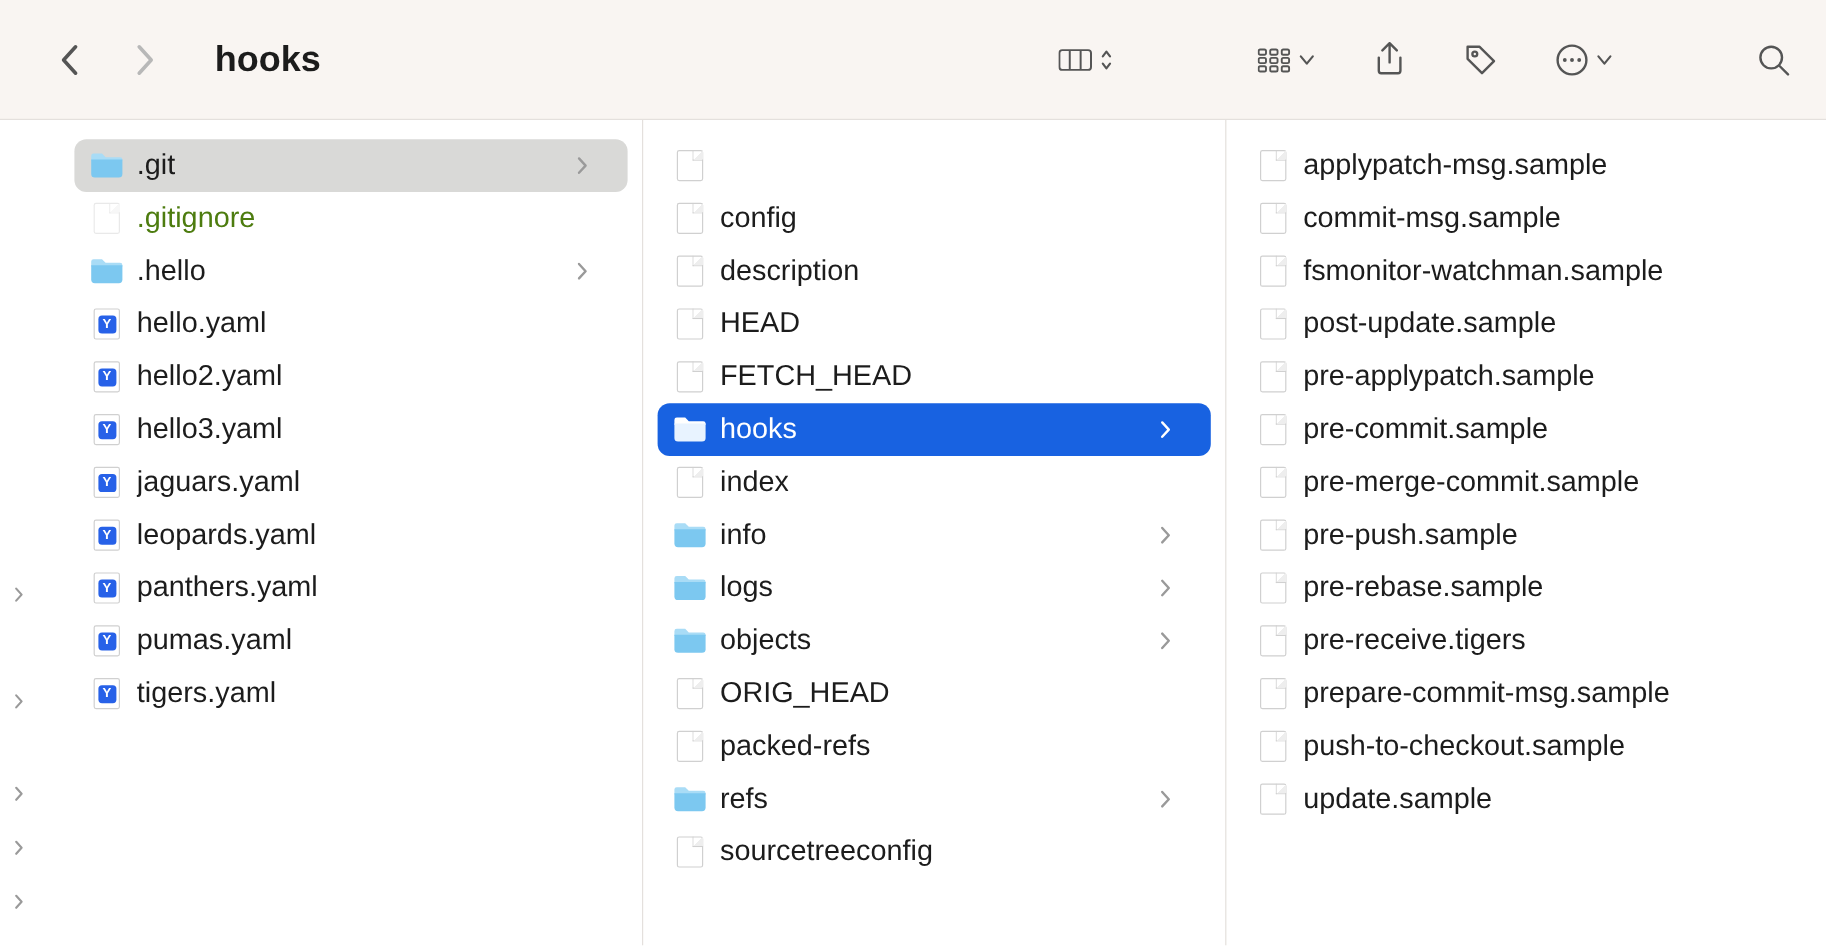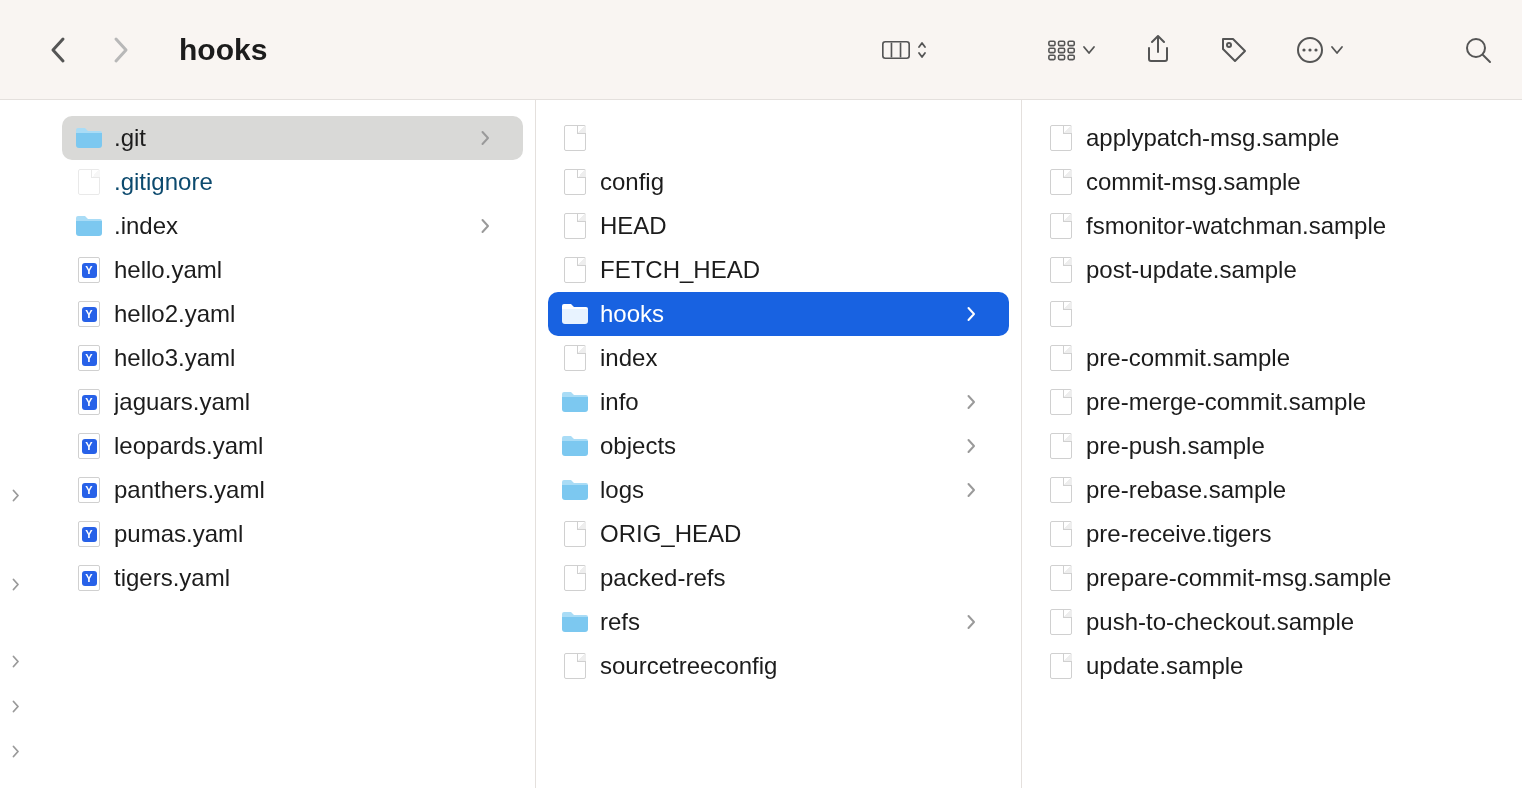--- a/index.html
+++ b/index.html
@@ -87,21 +87,21 @@
       cursor: pointer;
     }
     .item.selected-parent {
       background: #d9d9d7;
     }
     .item.selected-active {
       background: #1862e1;
       color: #fff;
     }
     .item.selected-active .arrow svg { stroke: #fff; }
-    .item.dim .label { color: #0c4a6e; }
+    .item.dim .label { color: #4d7c0f; }
     .item.dim .file-icon { opacity: 0.45; }
     .icon-slot {
       width: 30px;
       height: 30px;
       margin-right: 10px;
       display: flex;
       align-items: center;
       justify-content: center;
       flex-shrink: 0;
     }
@@ -292,21 +292,21 @@
         <div class="label">.gitignore</div>
         <div class="item-spacer"></div>
       </div>
       <div class="item">
         <div class="icon-slot folder-icon">
           <svg width="28" height="22" viewBox="0 0 28 22">
     <path d="M1 3 a2 2 0 0 1 2 -2 h7 l3 3 h12 a2 2 0 0 1 2 2 v1 H1 z" fill="#a9dcf6"></path>
     <path d="M1 6 h26 v12 a3 3 0 0 1 -3 3 H4 a3 3 0 0 1 -3 -3 z" fill="#7cc8f0"></path>
   </svg>
         </div>
-        <div class="label">.index</div>
+        <div class="label">.hello</div>
         <div class="item-spacer"></div>
         <div class="arrow">
           <svg width="9" height="16" viewBox="0 0 9 16">
             <path d="M1.5 2 L7 8 L1.5 14" fill="none" stroke="#9a9a9a" stroke-width="2" stroke-linecap="round" stroke-linejoin="round"></path>
           </svg>
         </div>
       </div>
       <div class="item">
         <div class="icon-slot">
           <div class="yaml-icon">
@@ -385,20 +385,27 @@
         <div class="icon-slot">
           <div class="file-icon"></div>
         </div>
         <div class="item-spacer"></div>
       </div>
       <div class="item">
         <div class="icon-slot">
           <div class="file-icon"></div>
         </div>
         <div class="label">config</div>
+        <div class="item-spacer"></div>
+      </div>
+      <div class="item">
+        <div class="icon-slot">
+          <div class="file-icon"></div>
+        </div>
+        <div class="label">description</div>
         <div class="item-spacer"></div>
       </div>
       <div class="item">
         <div class="icon-slot">
           <div class="file-icon"></div>
         </div>
         <div class="label">HEAD</div>
         <div class="item-spacer"></div>
       </div>
       <div class="item">
@@ -445,36 +452,36 @@
           </svg>
         </div>
       </div>
       <div class="item">
         <div class="icon-slot folder-icon">
           <svg width="28" height="22" viewBox="0 0 28 22">
     <path d="M1 3 a2 2 0 0 1 2 -2 h7 l3 3 h12 a2 2 0 0 1 2 2 v1 H1 z" fill="#a9dcf6"></path>
     <path d="M1 6 h26 v12 a3 3 0 0 1 -3 3 H4 a3 3 0 0 1 -3 -3 z" fill="#7cc8f0"></path>
   </svg>
         </div>
-        <div class="label">objects</div>
+        <div class="label">logs</div>
         <div class="item-spacer"></div>
         <div class="arrow">
           <svg width="9" height="16" viewBox="0 0 9 16">
             <path d="M1.5 2 L7 8 L1.5 14" fill="none" stroke="#9a9a9a" stroke-width="2" stroke-linecap="round" stroke-linejoin="round"></path>
           </svg>
         </div>
       </div>
       <div class="item">
         <div class="icon-slot folder-icon">
           <svg width="28" height="22" viewBox="0 0 28 22">
     <path d="M1 3 a2 2 0 0 1 2 -2 h7 l3 3 h12 a2 2 0 0 1 2 2 v1 H1 z" fill="#a9dcf6"></path>
     <path d="M1 6 h26 v12 a3 3 0 0 1 -3 3 H4 a3 3 0 0 1 -3 -3 z" fill="#7cc8f0"></path>
   </svg>
         </div>
-        <div class="label">logs</div>
+        <div class="label">objects</div>
         <div class="item-spacer"></div>
         <div class="arrow">
           <svg width="9" height="16" viewBox="0 0 9 16">
             <path d="M1.5 2 L7 8 L1.5 14" fill="none" stroke="#9a9a9a" stroke-width="2" stroke-linecap="round" stroke-linejoin="round"></path>
           </svg>
         </div>
       </div>
       <div class="item">
         <div class="icon-slot">
           <div class="file-icon"></div>
@@ -538,20 +545,21 @@
         <div class="icon-slot">
           <div class="file-icon"></div>
         </div>
         <div class="label">post-update.sample</div>
         <div class="item-spacer"></div>
       </div>
       <div class="item">
         <div class="icon-slot">
           <div class="file-icon"></div>
         </div>
+        <div class="label">pre-applypatch.sample</div>
         <div class="item-spacer"></div>
       </div>
       <div class="item">
         <div class="icon-slot">
           <div class="file-icon"></div>
         </div>
         <div class="label">pre-commit.sample</div>
         <div class="item-spacer"></div>
       </div>
       <div class="item">

